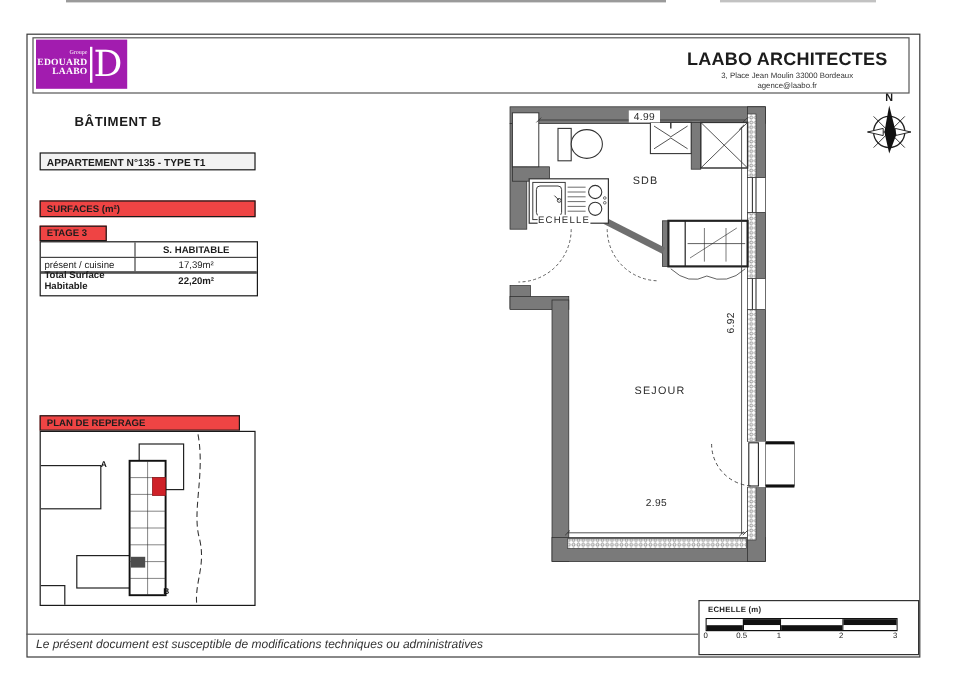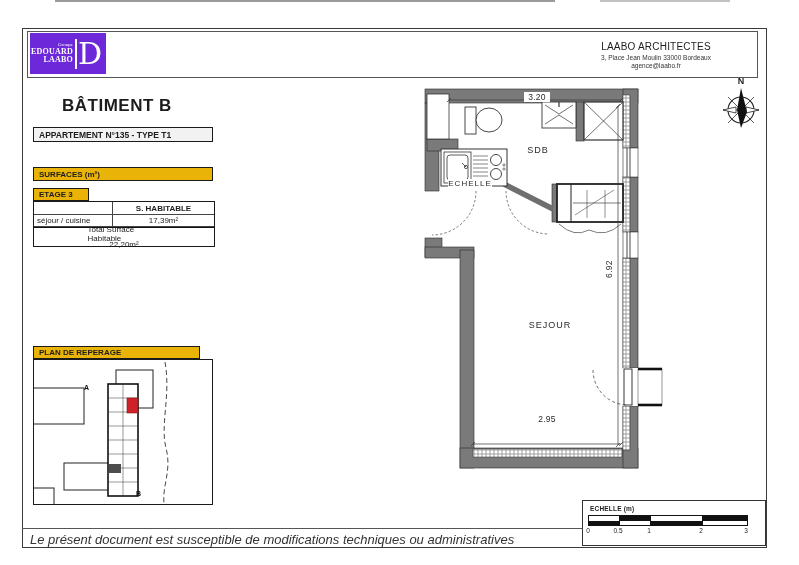--- a/index.html
+++ b/index.html
@@ -3,56 +3,56 @@
 <meta charset="utf-8">
 <style>
   html,body{margin:0;padding:0;background:#fff;}
   body{width:799px;height:565px;position:relative;overflow:hidden;
        font-family:"Liberation Sans", sans-serif;color:#1c1c1c;
        -webkit-font-smoothing:antialiased;}
   .abs{position:absolute;}
   .frame{left:22px;top:28px;width:743px;height:518px;border:1.3px solid #3a3a3a;}
   .scanline{background:#9a9a9a;height:2px;}
   .band{left:27px;top:31px;width:729px;height:45px;border:1px solid #555;background:#fff;}
-  .logo{left:30px;top:33px;width:76px;height:41px;background:#6d28d9;color:#fff;
+  .logo{left:30px;top:33px;width:76px;height:41px;background:#a21caf;color:#fff;
         display:flex;align-items:center;justify-content:flex-end;padding-right:4px;box-sizing:border-box;}
   .logo .names{text-align:right;font-family:"Liberation Serif",serif;line-height:1.05;margin-right:2px;}
   .logo .grp{font-size:5px;display:block;}
   .logo .nm{font-size:8px;font-weight:bold;display:block;letter-spacing:.2px;}
   .logo .mono{font-family:"DejaVu Serif",serif;font-size:30px;line-height:30px;
               border-left:2px solid #fff;padding-left:1px;}
   .arch{left:560px;top:41px;width:192px;text-align:center;line-height:1.25;}
-  .arch .a-name{font-size:10px;font-weight:normal;letter-spacing:.2px;}
+  .arch .a-name{font-size:15px;font-weight:bold;letter-spacing:.2px;}
   .arch .a-sub{font-size:6.5px;color:#333;}
-  .doc-title{left:62px;top:96px;width:200px;font-size:17px;font-weight:bold;letter-spacing:.5px;}
-  .box{border:1.2px solid #1a1a1a;background:#eab308;font-weight:bold;box-sizing:border-box;
+  .doc-title{left:62px;top:96px;width:200px;font-size:11px;font-weight:bold;letter-spacing:.5px;}
+  .box{border:1.2px solid #1a1a1a;background:#ef4444;font-weight:bold;box-sizing:border-box;
        display:flex;align-items:center;padding-left:5px;}
   .apt-box{left:33px;top:127px;width:180px;height:15px;font-size:8.5px;background:#f2f2f2;}
   .surf-box{left:33px;top:167px;width:180px;height:14px;font-size:8px;}
   .etage-box{left:33px;top:188px;width:56px;height:13px;font-size:8px;}
   .table{left:33px;top:201px;width:182px;height:46px;border:1px solid #1a1a1a;box-sizing:border-box;font-size:8px;}
   .trow{display:flex;border-bottom:1px solid #444;height:11px;align-items:center;}
   .trow.hdr{height:12px;}
-  .trow.total{border:1.4px solid #111;height:12px;font-weight:normal;border-left:none;border-right:none;border-bottom:none;flex-direction:column;}
+  .trow.total{border:1.4px solid #111;height:12px;font-weight:bold;border-left:none;border-right:none;border-bottom:none;}
   .tlab{width:79px;padding-left:3px;box-sizing:border-box;border-right:1px solid #444;height:100%;display:flex;align-items:center;}
   .tval{flex:1;text-align:center;}
   .rep-box{left:33px;top:346px;width:167px;height:13px;font-size:8px;}
   .map{left:33px;top:359px;width:180px;height:146px;border:1px solid #1a1a1a;box-sizing:border-box;overflow:hidden;background:#fff;}
   .maplab{font-size:7px;font-weight:bold;color:#111;}
   .plan-label{font-size:9px;letter-spacing:1px;color:#2a2a2a;background:#fff;text-align:center;}
   .dim-label{font-size:8.5px;color:#2a2a2a;background:#fff;text-align:center;letter-spacing:.3px;}
   .north{left:733px;top:76px;width:16px;text-align:center;font-size:9px;font-weight:bold;}
   .scalebox{left:582px;top:500px;width:184px;height:46px;border:1px solid #333;box-sizing:border-box;}
   .sc-label{left:590px;top:505px;font-size:6.5px;font-weight:bold;letter-spacing:.2px;}
   .sc-bar{left:588px;top:515px;width:158px;height:9px;border:1px solid #111;box-sizing:content-box;display:flex;}
   .seg{display:flex;flex-direction:column;}
   .seg div{flex:1;}
   .sc-tick{position:absolute;top:527px;font-size:6.5px;width:20px;text-align:center;}
   .footline{left:22px;top:528px;width:560px;border-top:1px solid #555;height:0;}
-  .footer{left:30px;top:532px;width:520px;font-size:13px;font-style:italic;color:#333;}
+  .footer{left:30px;top:532px;width:520px;font-size:10px;font-style:italic;color:#333;}
 </style>
 </head>
 <body>
 
 <div class="abs scanline" style="left:55px;top:0;width:500px;"></div>
 <div class="abs scanline" style="left:600px;top:0;width:130px;opacity:.6;"></div>
 
 <div class="abs frame"></div>
 
 <div class="abs band"></div>
@@ -74,21 +74,21 @@
 <div class="abs box apt-box">APPARTEMENT N°135 - TYPE T1</div>
 <div class="abs box surf-box">SURFACES (m²)</div>
 <div class="abs box etage-box">ETAGE 3</div>
 
 <div class="abs table">
   <div class="trow hdr">
     <div class="tlab"></div>
     <div class="tval" style="font-weight:bold;">S. HABITABLE</div>
   </div>
   <div class="trow">
-    <div class="tlab">séjour / cuisine</div>
+    <div class="tlab">présent / cuisine</div>
     <div class="tval">17,39m²</div>
   </div>
   <div class="trow total">
     <div class="tlab" style="border-right:none;">Total Surface Habitable</div>
     <div class="tval">22,20m²</div>
   </div>
 </div>
 
 <div class="abs box rep-box">PLAN DE REPERAGE</div>
 <div class="abs map">
@@ -241,21 +241,21 @@
       <line x1="619" y1="102" x2="623" y2="98"></line>
     <line x1="618" y1="106" x2="618" y2="445"></line>
     <line x1="616" y1="108" x2="620" y2="104"></line>
       <line x1="616" y1="447" x2="620" y2="443"></line>
     <line x1="473" y1="444" x2="621" y2="444"></line>
     <line x1="471" y1="446" x2="475" y2="442"></line>
       <line x1="619" y1="446" x2="623" y2="442"></line>
   </g>
 </svg>
 
-<div class="abs dim-label" style="left:524px;top:92px;width:26px;">3.20</div>
+<div class="abs dim-label" style="left:524px;top:92px;width:26px;">4.99</div>
 <div class="abs plan-label" style="left:524px;top:145px;width:28px;">SDB</div>
 <div class="abs plan-label" style="left:448px;top:179px;width:44px;font-size:8px;">ECHELLE</div>
 <div class="abs dim-label" style="left:594px;top:264px;width:30px;transform:rotate(-90deg);">6.92</div>
 <div class="abs plan-label" style="left:524px;top:320px;width:52px;">SEJOUR</div>
 <div class="abs dim-label" style="left:533px;top:414px;width:28px;">2.95</div>
 
 <div class="abs north">N</div>
 <svg class="abs" style="left:716px;top:86px;" width="50" height="46" viewBox="0 0 50 46">
   <line x1="12" y1="11" x2="38" y2="37" stroke="#333" stroke-width="0.8"></line>
   <line x1="38" y1="11" x2="12" y2="37" stroke="#333" stroke-width="0.8"></line>

